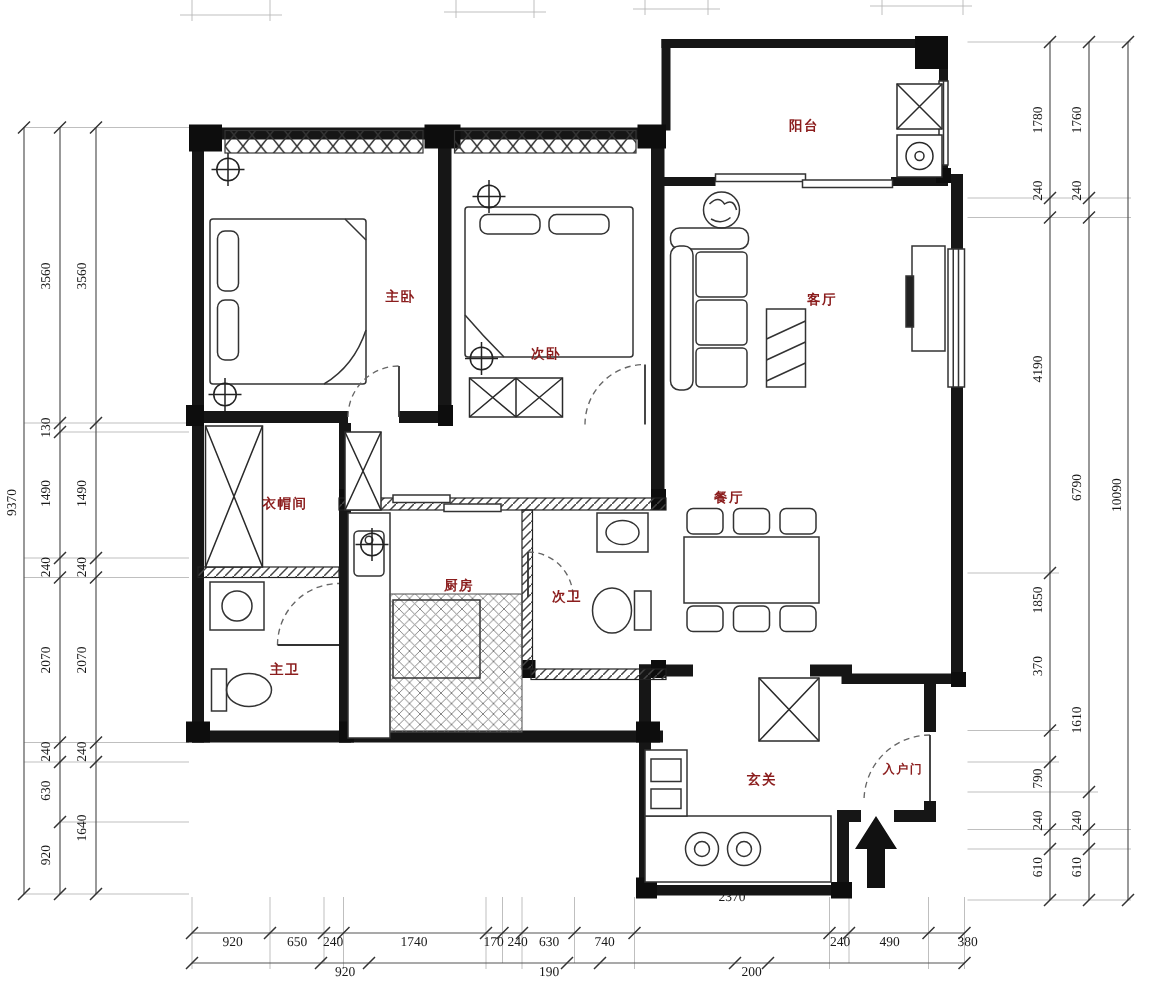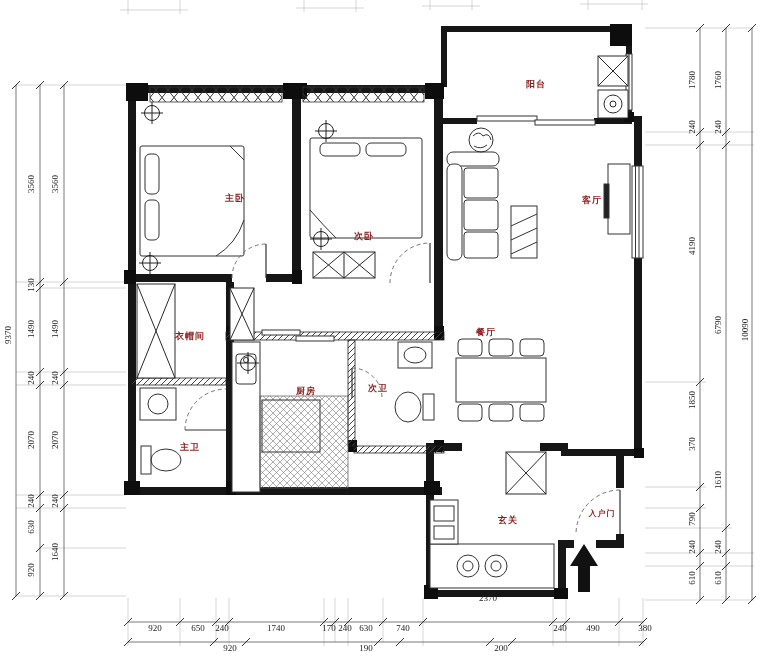--- a/index.html
+++ b/index.html
@@ -262,28 +262,28 @@
         </g>
     <g>
           <circle cx="248" cy="363" r="7.5"></circle>
           <path d="M237 363 H259 M248 352 V374"></path>
         </g>
   </g>
 
   <polygon fill="#111" points="584,544 598,566 590,566 590,592 578,592 578,566 570,566"></polygon>
 </svg>
 
-<div class="lbl room" style="left:235px;top:198px">主卧</div>
+<div class="lbl room" style="left:267px;top:198px">主卧</div>
 <div class="lbl room" style="left:364px;top:236px">次卧</div>
 <div class="lbl room" style="left:536px;top:84px">阳台</div>
-<div class="lbl room" style="left:592px;top:200px">客厅</div>
+<div class="lbl room" style="left:548px;top:200px">客厅</div>
 <div class="lbl room" style="left:486px;top:332px">餐厅</div>
 <div class="lbl room" style="left:190px;top:336px">衣帽间</div>
 <div class="lbl room" style="left:306px;top:391px">厨房</div>
-<div class="lbl room" style="left:378px;top:388px">次卫</div>
+<div class="lbl room" style="left:378px;top:398px">次卫</div>
 <div class="lbl room" style="left:190px;top:447px">主卫</div>
 <div class="lbl room" style="left:508px;top:520px">玄关</div>
 <div class="lbl room" style="left:602px;top:513px;font-size:8px">入户门</div>
 
 <div class="lbl v" style="left:31px;top:184px">3560</div>
 <div class="lbl v" style="left:31px;top:285px">130</div>
 <div class="lbl v" style="left:31px;top:329px">1490</div>
 <div class="lbl v" style="left:31px;top:378px">240</div>
 <div class="lbl v" style="left:31px;top:440px">2070</div>
 <div class="lbl v" style="left:31px;top:501px">240</div>

